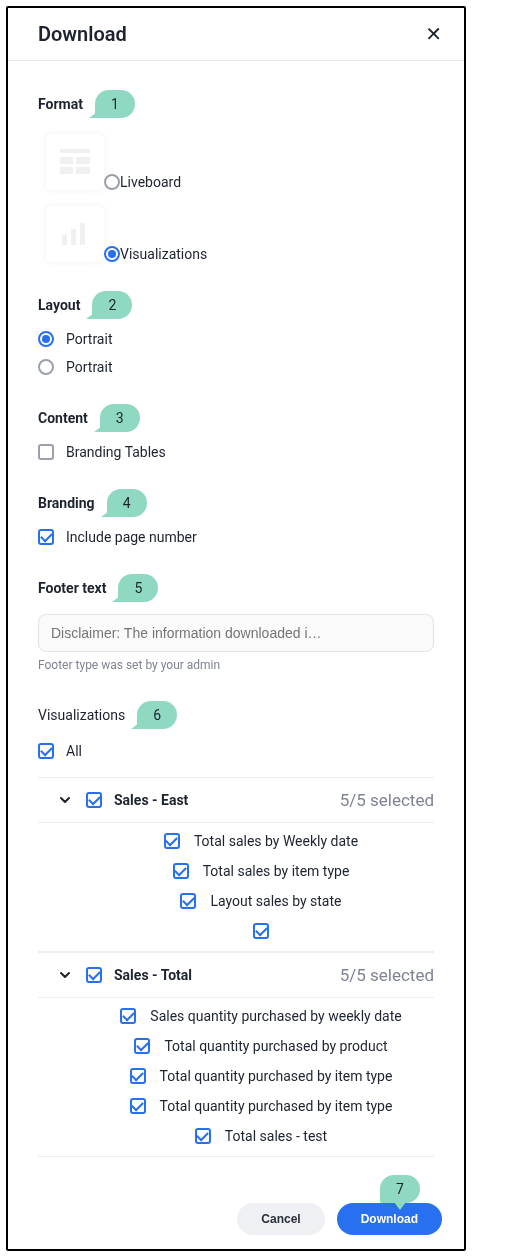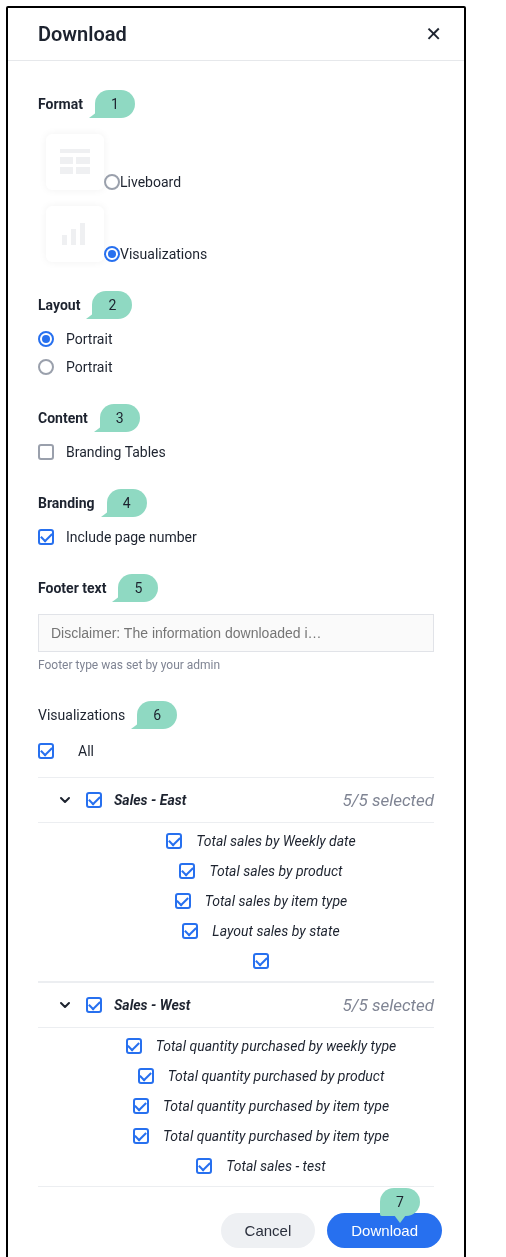--- a/index.html
+++ b/index.html
@@ -125,31 +125,31 @@
     content: "";
     width: 9px; height: 5px;
     border-left: 2px solid #2770ef;
     border-bottom: 2px solid #2770ef;
     transform: rotate(-45deg) translate(1px, -1px);
   }
   .footer-input {
     width: 100%;
     margin-top: 12px;
     border: 1px solid #e1e3e8;
-    border-radius: 0;
+    border-radius: 8px;
     padding: 10px 12px;
     font-size: 14px;
     color: #c6c9d1;
   }
   .footer-hint {
     font-size: 12px;
     color: #7f8493;
     margin-top: 6px;
   }
-  .tree { margin-top: 12px; font-style: italic; }
+  .tree { margin-top: 12px; }
   .group-hdr {
     display: flex;
     align-items: center;
     padding: 12px 0;
     gap: 12px;
     border-top: 1px solid #eceef1;
     border-bottom: 1px solid #eceef1;
   }
   .caret {
     width: 18px; height: 18px;
@@ -184,27 +184,27 @@
     display: flex;
     justify-content: flex-end;
     gap: 12px;
     align-items: center;
     position: relative;
   }
   .btn {
     border: none;
     border-radius: 18px;
     padding: 9px 24px;
-    font-size: 15px;
-    font-weight: 400;
+    font-size: 12px;
+    font-weight: 700;
     cursor: pointer;
   }
   .btn.secondary { background: #eef0f3; color: #2a2f3c; }
   .btn.primary { background: #2770ef; color: #fff; }
-  .all-row { display:flex; align-items:center; gap:24px; margin-top:14px; padding-bottom:6px; }
+  .all-row { display:flex; align-items:center; gap:12px; margin-top:14px; padding-bottom:6px; }
   .group-indent { padding-left: 18px; }
   .callout-footer {
     position: absolute;
     bottom: 46px;
     right: 44px;
   }
 </style>
 </head>
 <body>
 
@@ -320,49 +320,45 @@
         <span class="group-name">Sales - East</span>
         <span class="group-count">5/5 selected</span>
       </div>
       <div class="items">
         <div class="item-row">
             <span class="cbox checked"></span>
             <span>Total sales by Weekly date</span>
           </div>
         <div class="item-row">
             <span class="cbox checked"></span>
-            <span>Total sales by product</span>
-          </div>
-        <div class="item-row">
-            <span class="cbox checked"></span>
             <span>Total sales by item type</span>
           </div>
         <div class="item-row">
             <span class="cbox checked"></span>
             <span>Layout sales by state</span>
           </div>
         <div class="item-row">
             <span class="cbox checked"></span>
           </div>
       </div>
 
       <div class="group-hdr group-indent">
         <span class="caret">
           <svg viewBox="0 0 12 12">
               <path d="M2 4 L6 8 L10 4" stroke="#1d232f" stroke-width="2" fill="none" stroke-linecap="round" stroke-linejoin="round"></path>
             </svg>
         </span>
         <span class="cbox checked"></span>
-        <span class="group-name">Sales - West</span>
+        <span class="group-name">Sales - Total</span>
         <span class="group-count">5/5 selected</span>
       </div>
       <div class="items">
         <div class="item-row">
             <span class="cbox checked"></span>
-            <span>Total quantity purchased by weekly type</span>
+            <span>Sales quantity purchased by weekly date</span>
           </div>
         <div class="item-row">
             <span class="cbox checked"></span>
             <span>Total quantity purchased by product</span>
           </div>
         <div class="item-row">
             <span class="cbox checked"></span>
             <span>Total quantity purchased by item type</span>
           </div>
         <div class="item-row">

